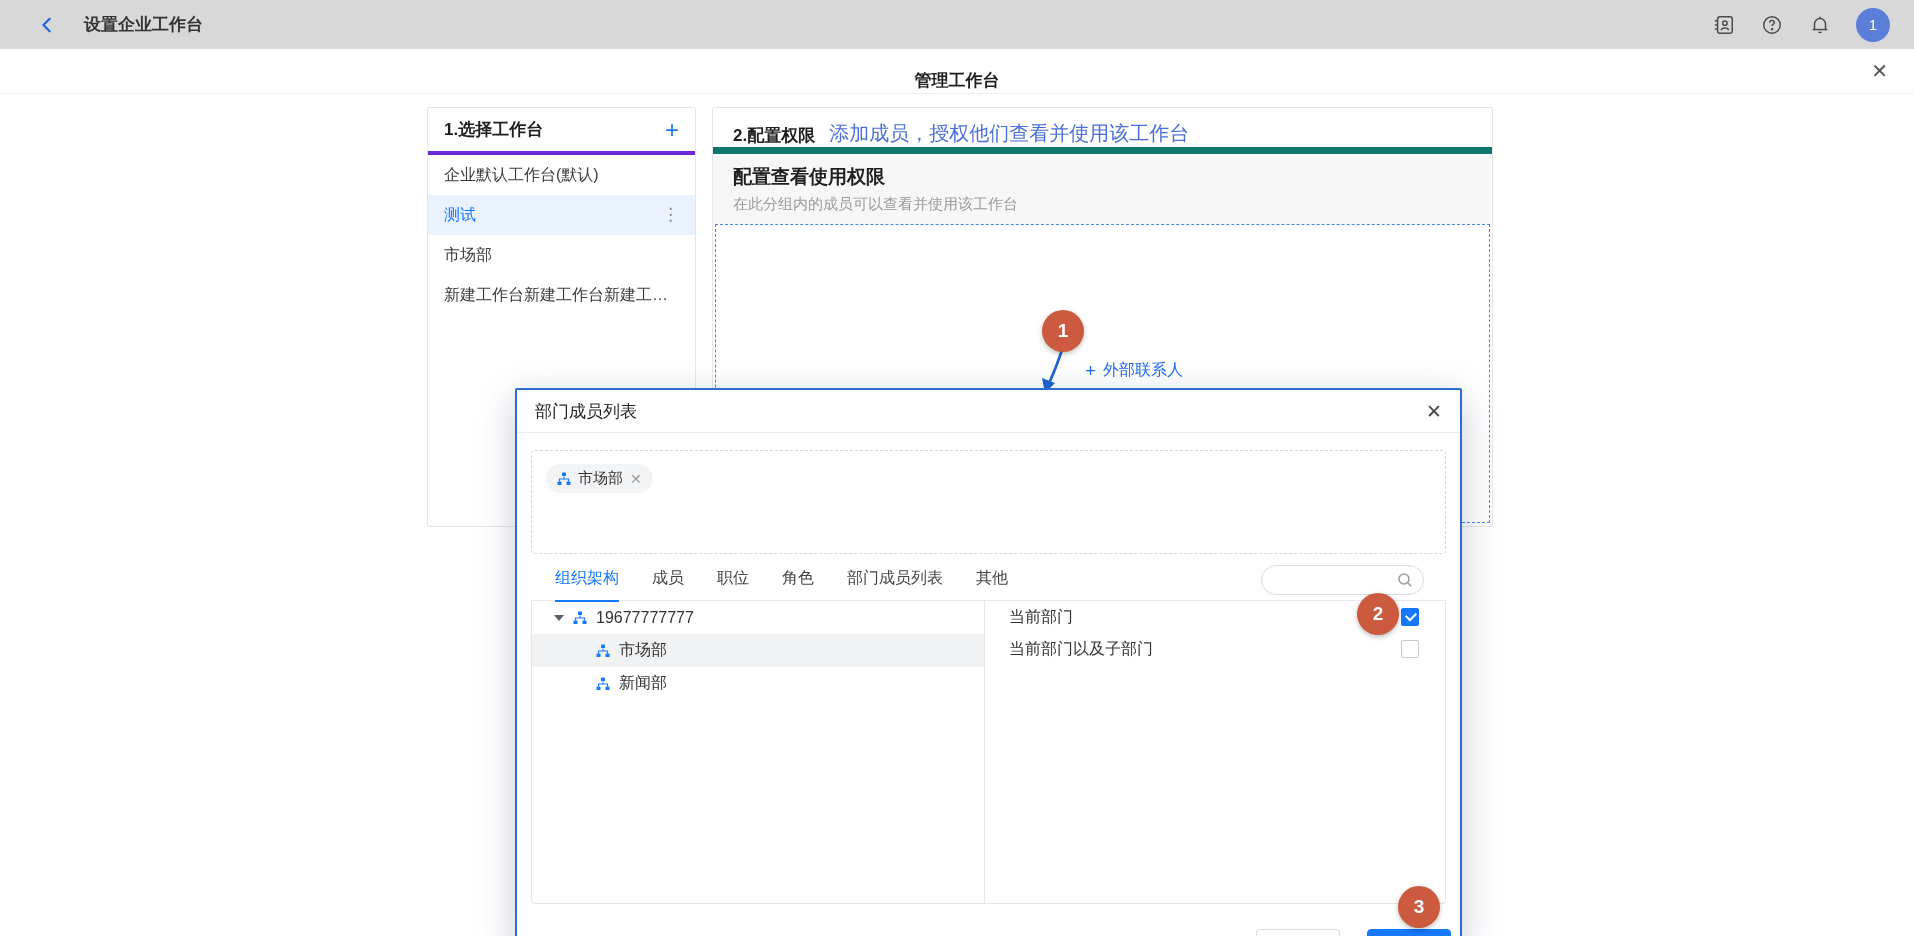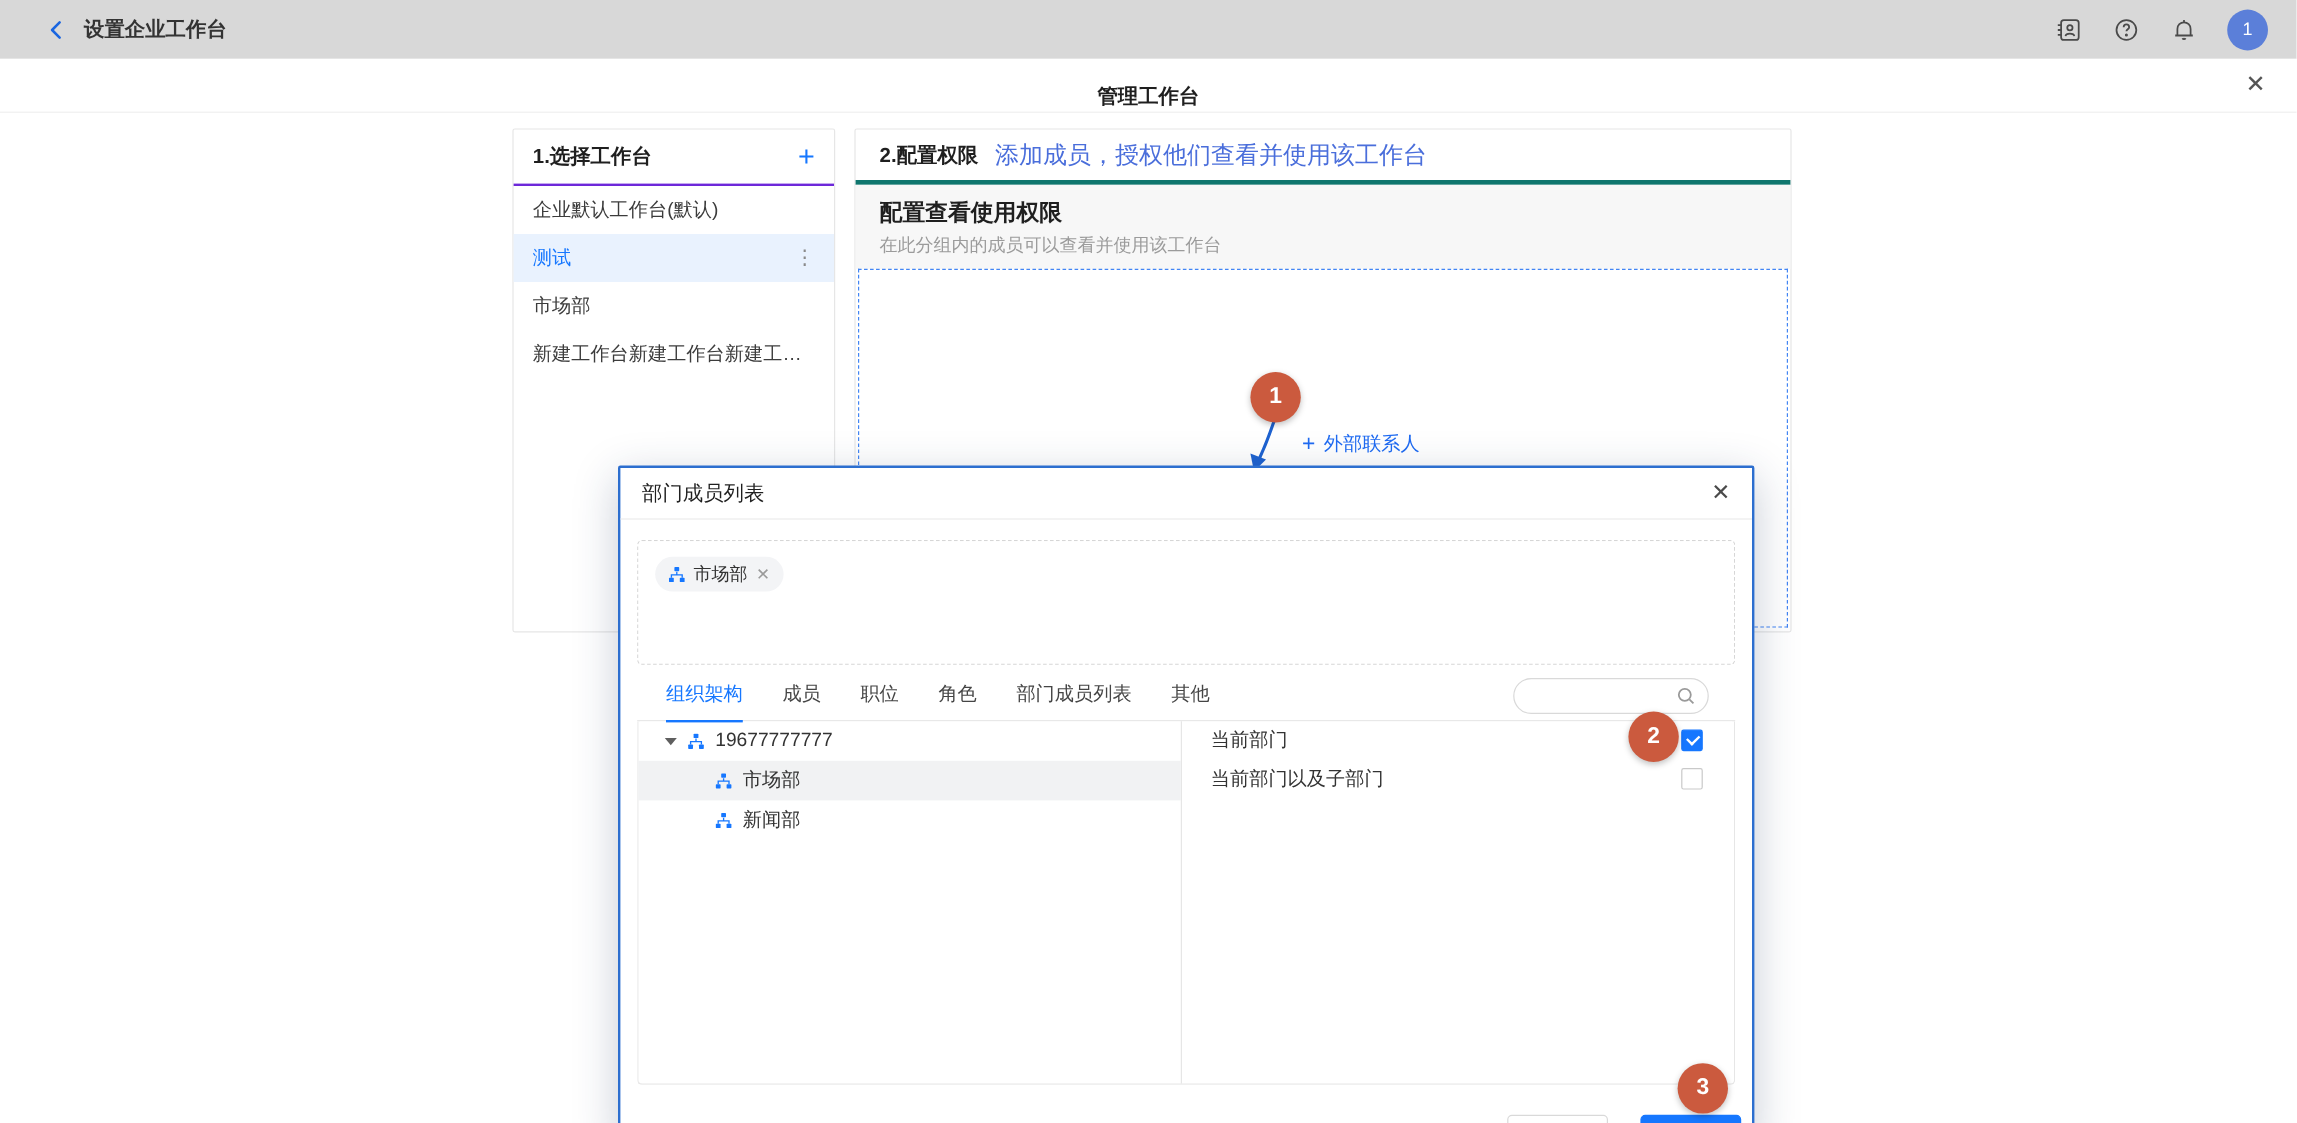--- a/index.html
+++ b/index.html
@@ -7,43 +7,43 @@
     --annot:#cb5a3e; --modal-border:#2c6ecf; --dashed-blue:#4285f4;
     --border:#e8e8e8; --txt:#2b2b2b; --gray-txt:#9b9b9b;
   }
   *{margin:0;padding:0;box-sizing:border-box;font-family:"Liberation Sans","DejaVu Sans",sans-serif;}
   html,body{background:#fff;}
   .stage{position:relative;width:1914px;height:936px;overflow:hidden;background:#fff;}
 
   
   .topbar{position:absolute;left:0;top:0;width:1914px;height:49px;background:#d8d8d8;display:flex;align-items:center;}
   .back{display:flex;align-items:center;margin-left:38px;cursor:pointer;}
-  .topbar-title{margin-left:14px;font-size:17px;font-weight:bold;color:#333;}
+  .topbar-title{margin-left:28px;font-size:17px;font-weight:bold;color:#333;}
   .top-icons{position:absolute;right:24px;top:0;height:49px;display:flex;align-items:center;gap:24px;}
   .ticon{width:24px;height:24px;display:flex;align-items:center;justify-content:center;cursor:pointer;color:#4a4a4a;}
   .avatar{width:34px;height:34px;border-radius:50%;background:#5b7fd9;color:#fff;font-size:15px;display:flex;align-items:center;justify-content:center;cursor:pointer;}
 
   
   .sheet-head{position:absolute;left:0;top:49px;width:1914px;height:45px;background:#fff;border-bottom:1px solid #efefef;}
   .sheet-title{position:absolute;left:0;right:0;top:0;height:63px;display:flex;align-items:center;justify-content:center;font-size:17px;font-weight:bold;color:#1f1f1f;}
   .sheet-close{position:absolute;right:26px;top:11px;font-size:20px;color:#555;cursor:pointer;line-height:22px;}
 
   
   .card{position:absolute;background:#fff;border:1px solid #e6e6e6;border-radius:2px;}
   .left-card{left:427px;top:107px;width:269px;height:420px;}
-  .card-head{height:47px;display:flex;align-items:center;justify-content:space-between;padding:0 16px;border-bottom:2px solid #6d28d9;text-align:center;}
+  .card-head{height:47px;display:flex;align-items:center;justify-content:space-between;padding:0 16px;border-bottom:4px solid #6d28d9;text-align:center;}
   .card-head .t{font-size:17px;font-weight:bold;color:#1f1f1f;}
   .plus-btn{color:var(--accent);font-size:24px;font-weight:400;line-height:20px;cursor:pointer;}
   .ws-item{height:40px;display:flex;align-items:center;justify-content:space-between;padding:0 16px;font-size:16px;color:#3c3c3c;cursor:pointer;white-space:nowrap;}
   .ws-item .lbl{overflow:hidden;text-overflow:ellipsis;}
   .ws-item.sel{background:#e9f2fe;color:var(--accent);}
   .kebab{color:#8a8a8a;font-size:17px;letter-spacing:0;line-height:10px;cursor:pointer;}
 
   .right-card{left:712px;top:107px;width:781px;height:420px;}
-  .rc-head{height:46px;display:flex;align-items:center;gap:14px;padding:0 20px;border-bottom:4px solid #0f766e;}
+  .rc-head{height:46px;display:flex;align-items:flex-end;gap:14px;padding:0 20px;border-bottom:7px solid #0f766e;}
   .rc-head .t{font-size:17px;font-weight:bold;color:#1f1f1f;}
   .rc-head .s{font-size:20px;color:var(--subtitle-blue);}
   .rc-gray{height:70px;background:#f7f7f7;padding:10px 20px 0 20px;}
   .rc-gray .t{font-size:19px;font-weight:bold;color:#1f1f1f;}
   .rc-gray .d{font-size:15px;color:var(--gray-txt);margin-top:5px;}
   .dash-zone{position:relative;margin:0 2px;height:299px;border:1px dashed var(--dashed-blue);}
   .add-member{position:absolute;left:369px;top:135px;display:flex;align-items:center;gap:7px;color:var(--link);font-size:16px;cursor:pointer;}
   .add-member .pl{font-size:19px;line-height:16px;}
 
   

